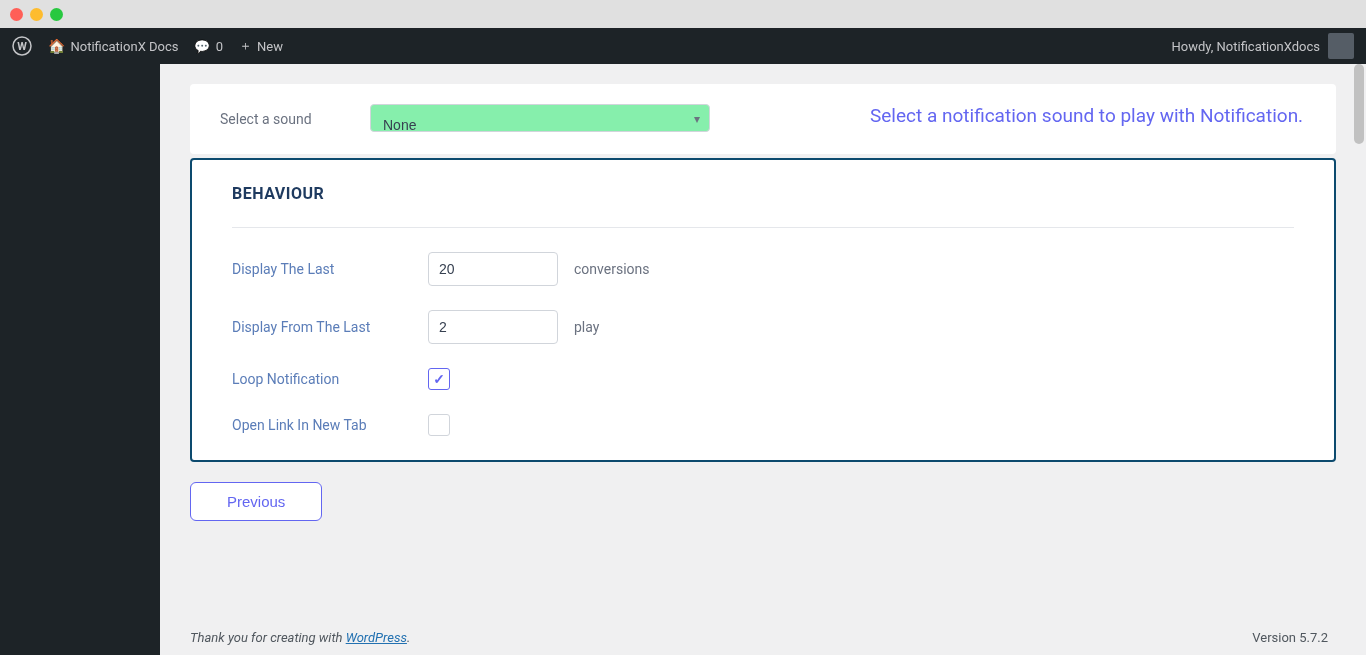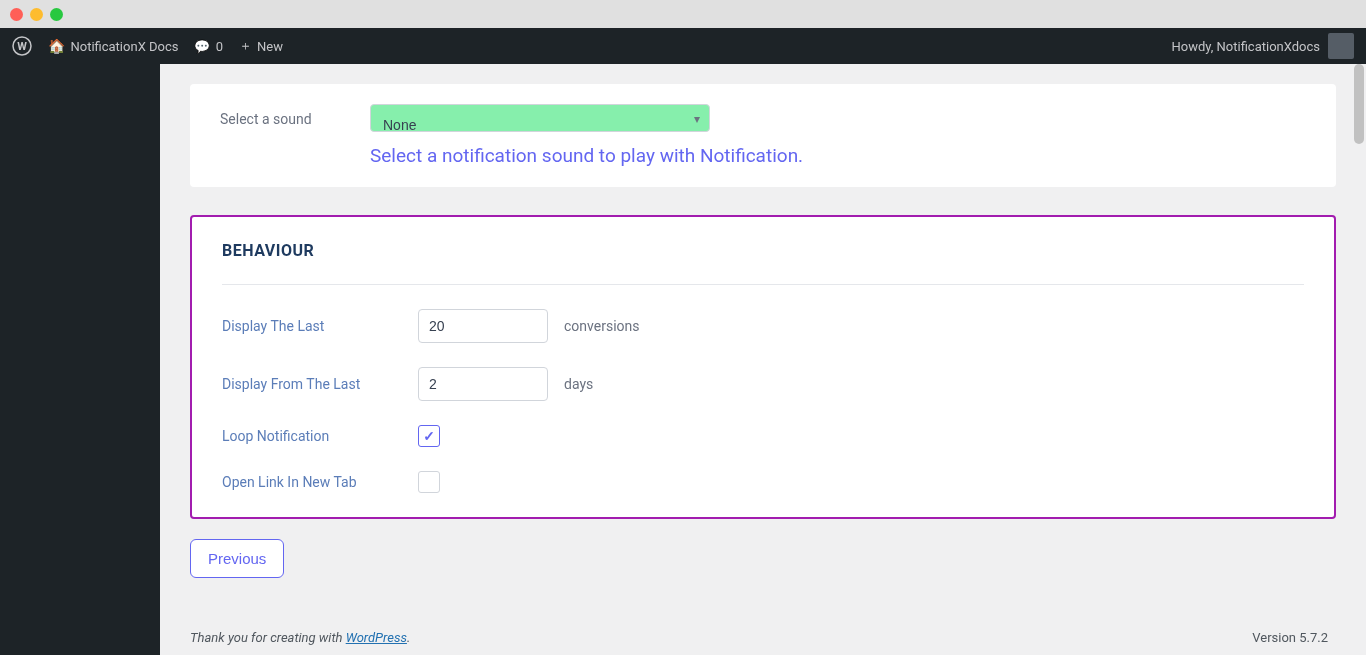--- a/index.html
+++ b/index.html
@@ -88,23 +88,23 @@
       background: #f0f0f1;
       overflow-y: auto;
       padding: 20px 30px 20px 30px;
     }
 
     
     .sound-section {
       background: #fff;
       border-radius: 4px;
       padding: 20px 30px;
-      margin-bottom: 28px;
-      display: flex;
-      flex-direction: column;
+      margin-bottom: 4px;
+      display: flex;
+      flex-direction: row;
       gap: 10px;
     }
     .sound-row {
       display: flex;
       align-items: center;
       gap: 20px;
     }
     .sound-label {
       color: #6b7280;
       font-size: 14px;
@@ -140,22 +140,22 @@
     .sound-hint {
       color: #6366f1;
       font-size: 19px;
       margin-left: 150px;
     }
 
     
     .behaviour-section {
       background: #fff;
       border-radius: 4px;
-      padding: 24px 30px;
-      border: 2px solid #a21caf;
+      padding: 24px 40px;
+      border: 2px solid #0c4a6e;
       position: relative;
     }
     .behaviour-title {
       font-size: 16px;
       font-weight: 700;
       color: #1e3a5f;
       letter-spacing: 0.5px;
       margin-bottom: 24px;
     }
     .behaviour-divider {
@@ -213,21 +213,21 @@
     .checkmark {
       color: #6366f1;
       font-size: 14px;
       font-weight: bold;
     }
 
     
     .btn-previous {
       display: inline-block;
       margin-top: 20px;
-      padding: 10px 17px;
+      padding: 10px 36px;
       border: 1.5px solid #6366f1;
       border-radius: 6px;
       color: #6366f1;
       font-size: 15px;
       background: #fff;
       cursor: pointer;
       font-weight: 500;
     }
 
     
@@ -338,21 +338,21 @@
 
     <div class="field-row">
       <span class="field-label">Display The Last</span>
       <input class="field-input" type="number" value="20" style="">
       <span class="field-suffix">conversions</span>
     </div>
 
     <div class="field-row">
       <span class="field-label">Display From The Last</span>
       <input class="field-input" type="number" value="2" style="">
-      <span class="field-suffix">days</span>
+      <span class="field-suffix">play</span>
     </div>
 
     <div class="field-row">
       <span class="field-label">Loop Notification</span>
       <div class="checkbox-wrapper checked">
         <span class="checkmark">✓</span>
       </div>
     </div>
 
     <div class="field-row">

